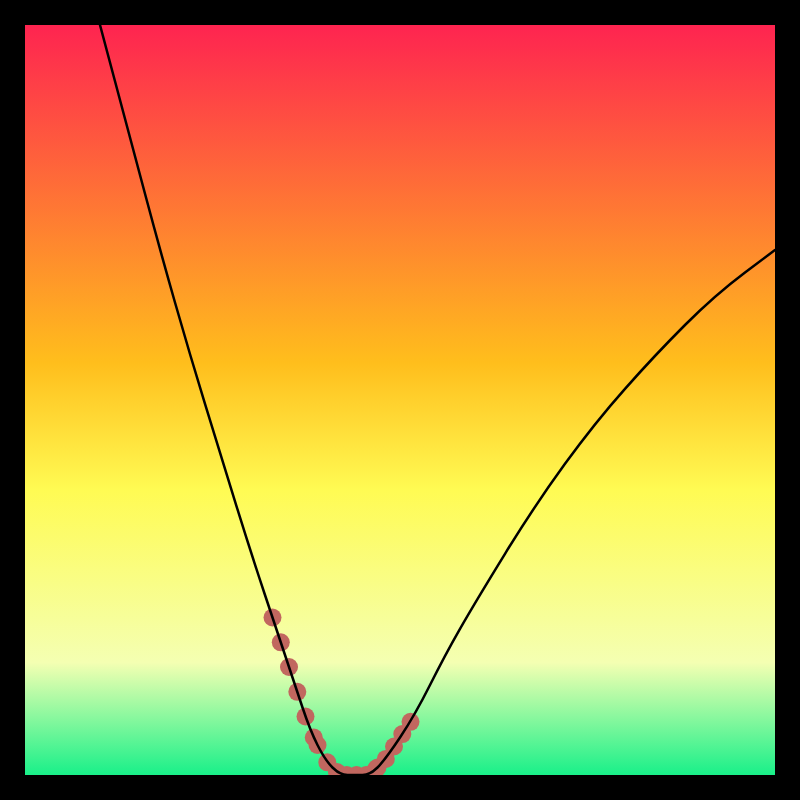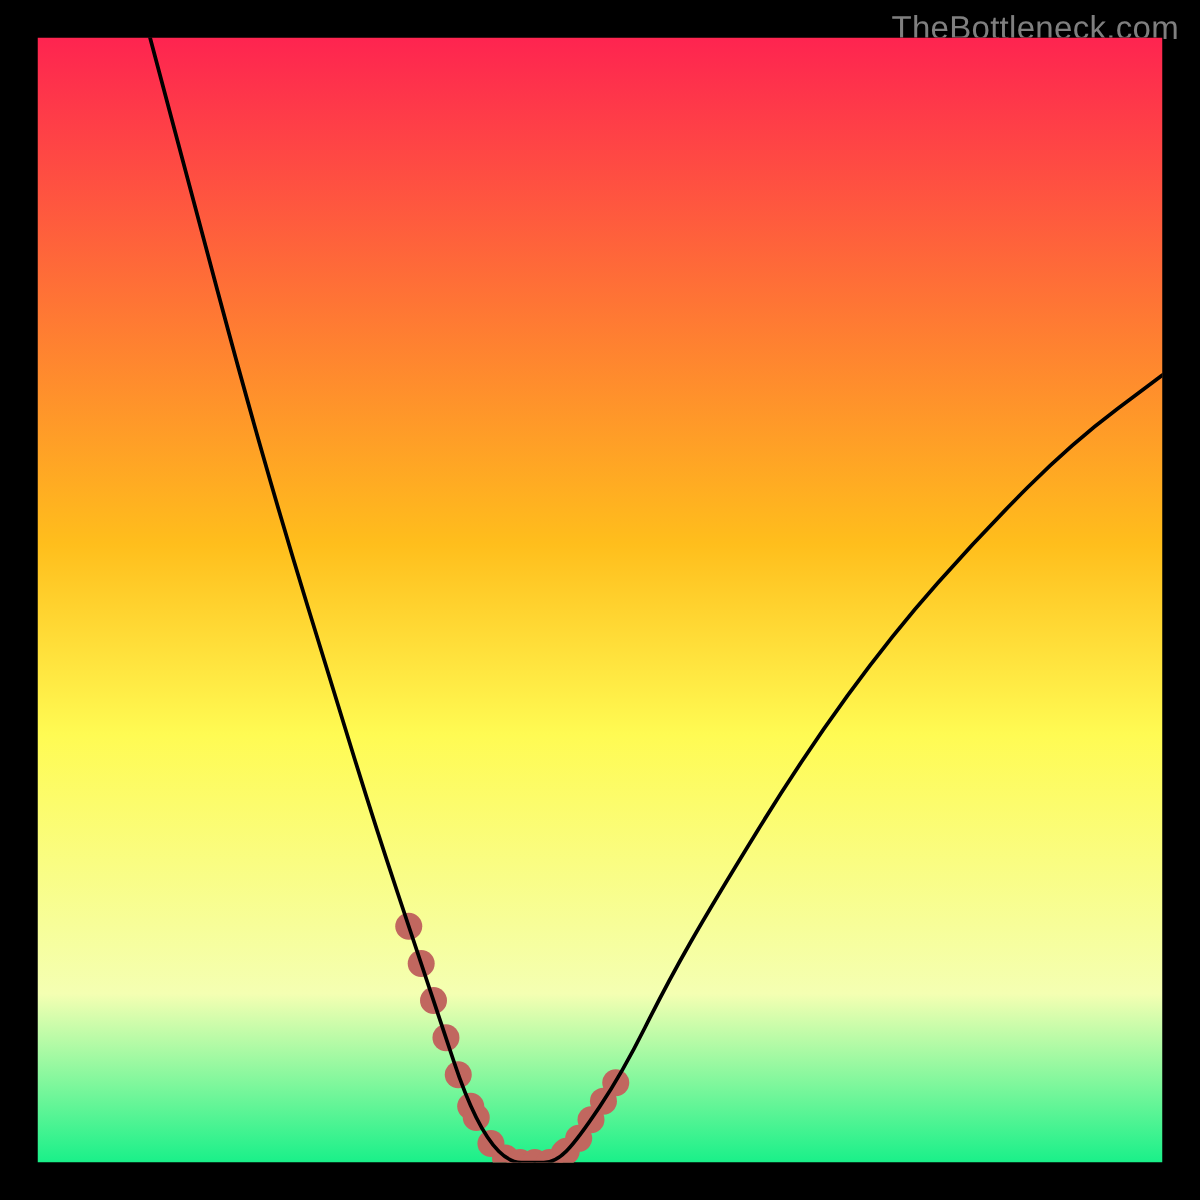--- a/index.html
+++ b/index.html
@@ -6,21 +6,20 @@
   .wrap{position:relative;width:800px;height:800px}
   .watermark{position:absolute;top:6px;right:14px;color:#7f7f7f;font-size:22px;font-weight:500;letter-spacing:.2px}
   .plot-outer{position:absolute;left:25px;top:25px;width:750px;height:750px;background:#000}
   .plot-inner{position:absolute;left:0;top:0;width:750px;height:750px}
   svg{display:block}
 </style>
 </head>
 <body>
 <div class="wrap">
 
-<div class="watermark">TheBottleneck.com</div>
 
 <div class="plot-outer">
   <div class="plot-inner">
     <svg id="chart-svg" width="750" height="750" viewBox="0 0 750 750">
       <defs>
         <linearGradient id="bg-grad" x1="0" y1="0" x2="0" y2="1">
           <stop id="g0" offset="0%" stop-color="#fe2450"></stop>
           <stop id="g1" offset="45%" stop-color="#ffbe1c"></stop>
           <stop id="g2" offset="62%" stop-color="#fffb53"></stop>
           <stop id="g3" offset="85%" stop-color="#f4ffb2"></stop>

